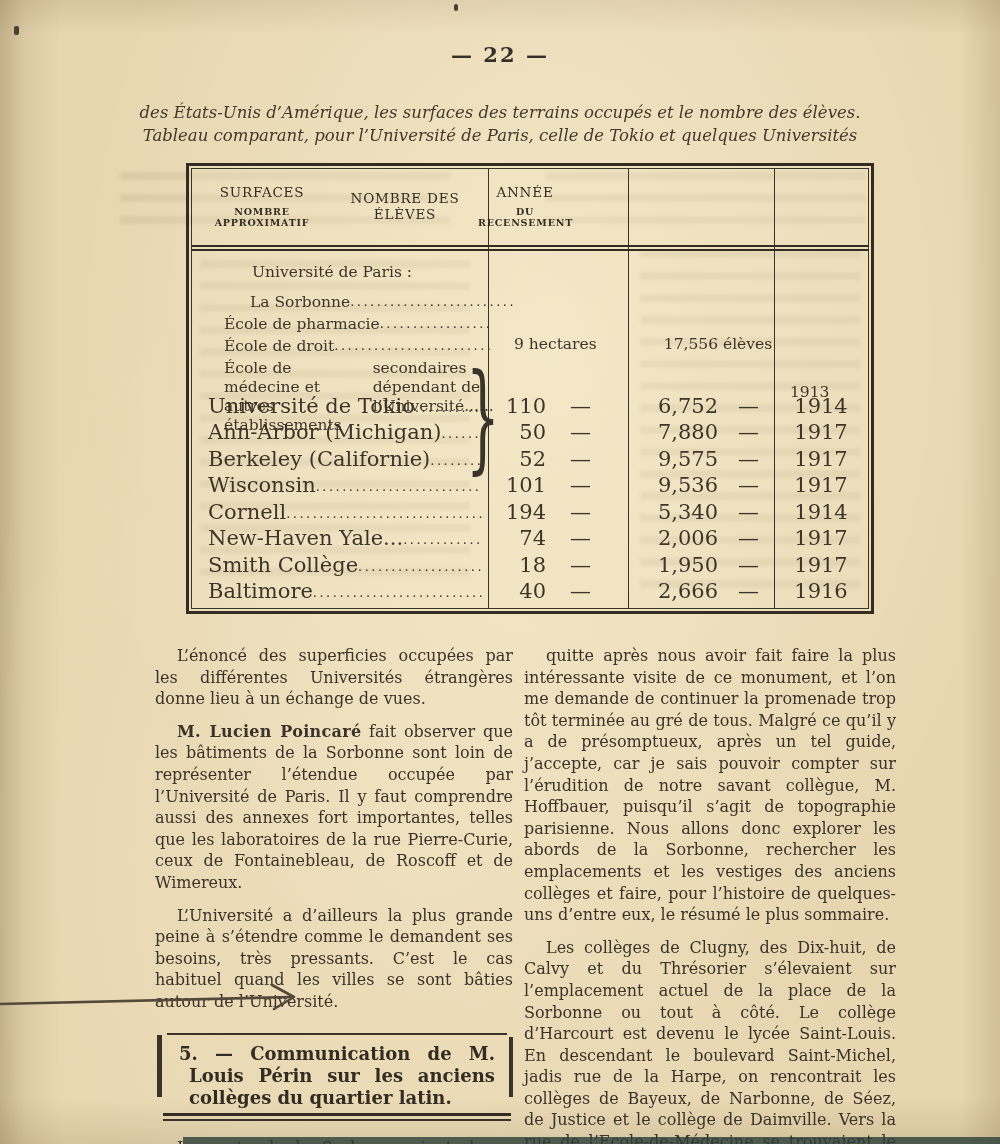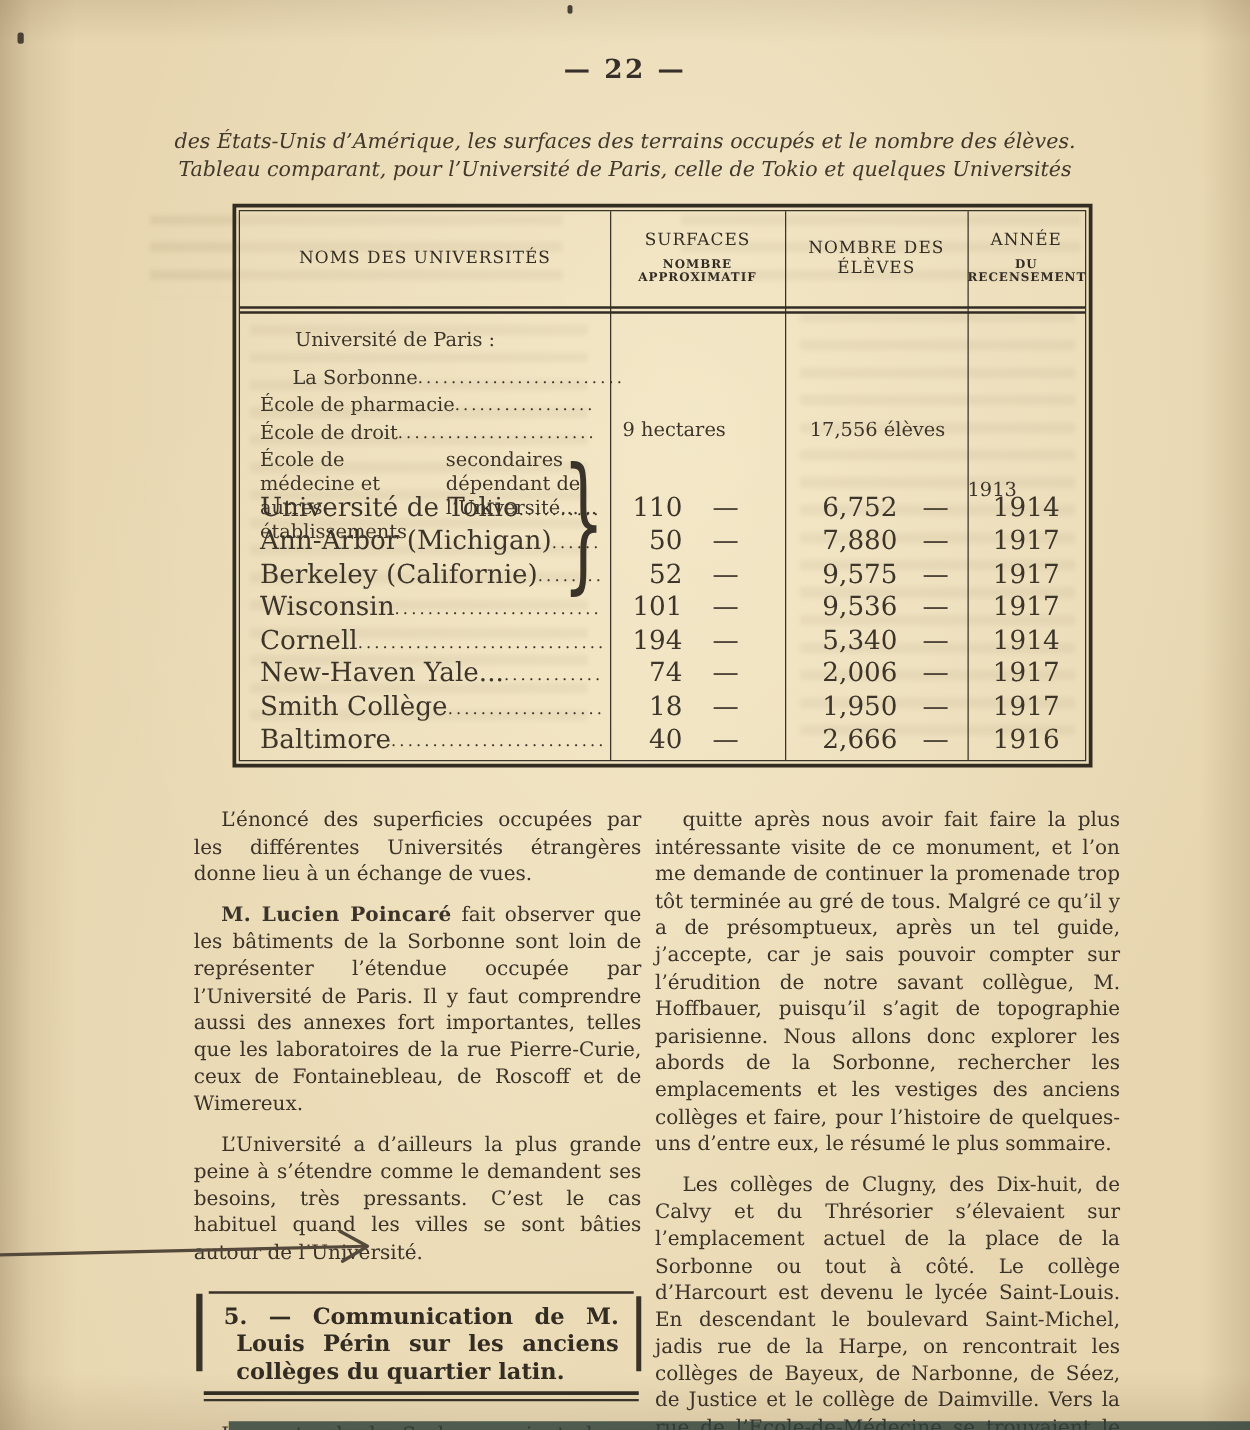--- a/index.html
+++ b/index.html
@@ -49,21 +49,21 @@
   }
   .hcell{box-sizing:border-box;text-align:center;color:#332c23;}
   .hcell .main{font-size:13.5px;letter-spacing:0.8px;}
   .hcell .sub{font-size:9.5px;letter-spacing:0.8px;margin-top:6px;font-weight:bold;}
   .hc1{width:296px;} .hc2{width:140px;} .hc3{width:146px;} .hc4{width:94px;}
   .header-rule{
     position:absolute;top:76px;left:0;right:0;height:2px;background:#332c23;
     box-shadow:0 4px 0 #332c23;
   }
 
-  .paris-block{position:absolute;top:90px;left:0;right:0;height:134px;font-size:15.5px;}
+  .paris-block{position:absolute;top:90px;left:16px;right:0;height:134px;font-size:15.5px;}
   .pb-title{position:absolute;top:4px;left:44px;}
   .pb-item{position:absolute;left:16px;width:266px;display:flex;align-items:baseline;}
   .pb-i0{top:34px;margin-left:26px;} .pb-i1{top:56px;} .pb-i2{top:78px;}
   .pb-i3{top:100px;left:16px;width:278px;line-height:19px;}
   .pb-i3 .wrap2{display:block;padding-left:14px;}
   .brace{
     position:absolute;left:258px;top:108px;font-size:118px;line-height:100px;
     transform:scaleX(0.45) scaleY(1.0);transform-origin:left top;color:#3a332a;
     font-weight:400;
   }
@@ -130,23 +130,20 @@
 </div>
 
 <div class="table-frame">
   <div class="table-inner">
 
     <div class="vline v1"></div>
     <div class="vline v2"></div>
     <div class="vline v3"></div>
 
     <div class="header-row">
-      <div class="hcell hc1">
-        <div class="main">NOMS DES UNIVERSITÉS</div>
-      </div>
       <div class="hcell hc2">
         <div class="main">SURFACES</div>
         <div class="sub">NOMBRE APPROXIMATIF</div>
       </div>
       <div class="hcell hc3">
         <div class="main">NOMBRE DES ÉLÈVES</div>
       </div>
       <div class="hcell hc4">
         <div class="main">ANNÉE</div>
         <div class="sub">DU RECENSEMENT</div>

